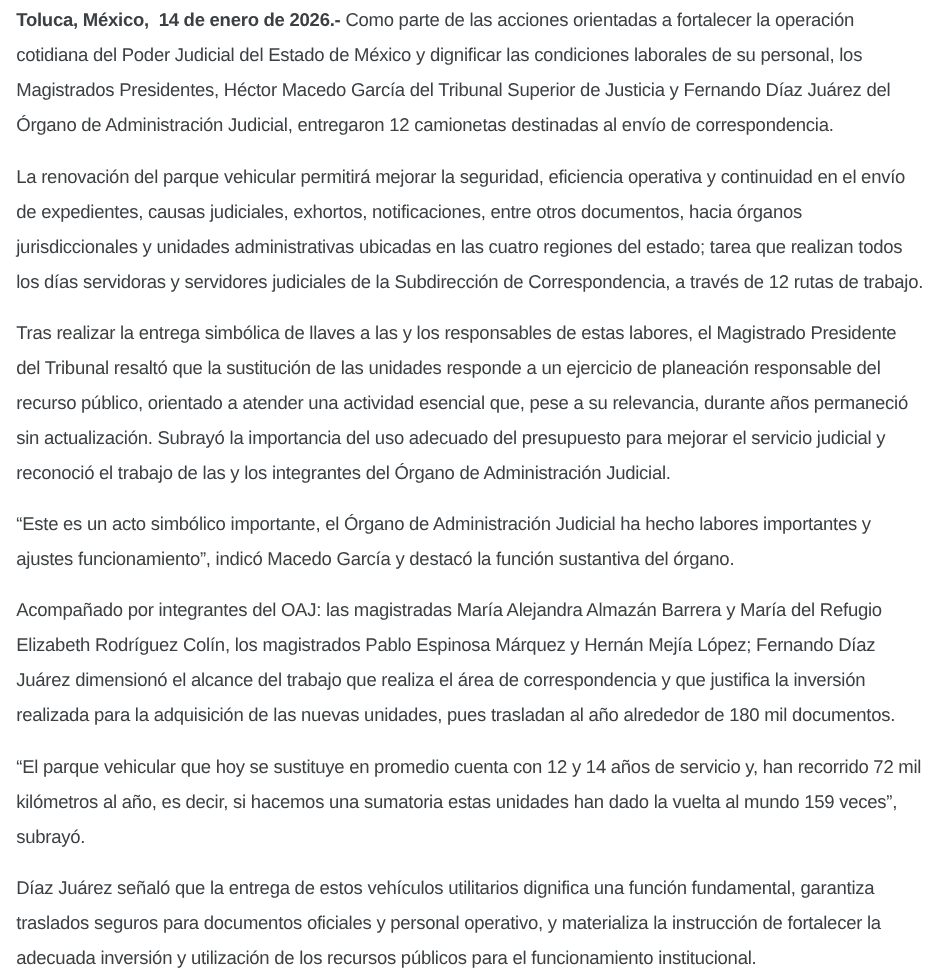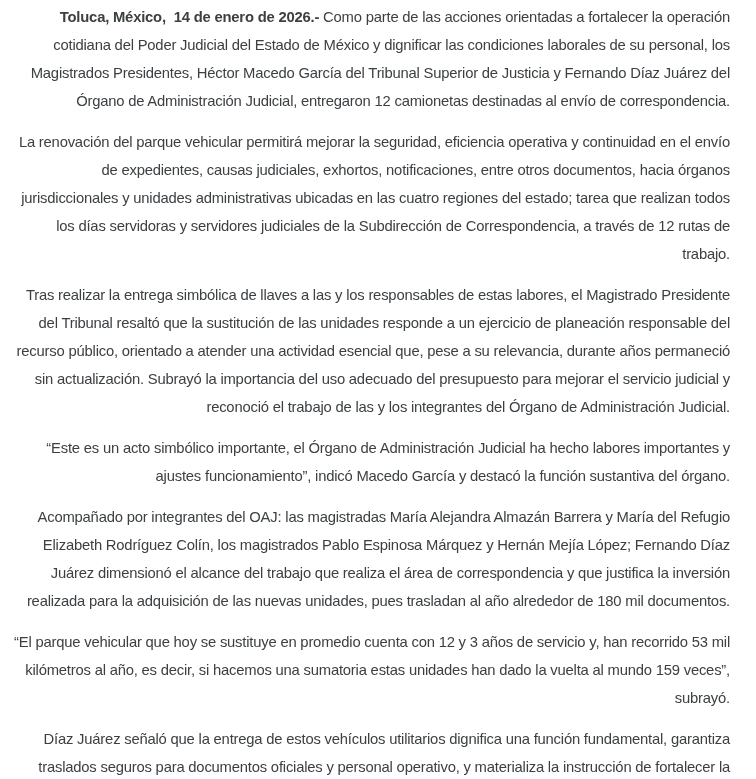--- a/index.html
+++ b/index.html
@@ -15,23 +15,22 @@
     width: 756px;
     padding: 3px 14px 10px 13px;
     font-family: "Liberation Sans", "DejaVu Sans", sans-serif;
     font-size: 14.8px;
     letter-spacing: -0.2px;
     line-height: 28px;
     color: #3c4043;
     background: #ffffff;
   }
   .article-body p {
-    margin: 0 12px 13px 0;
+    margin: 0 2px 13px 0;
     white-space: pre-wrap;
-    text-align: right;
   }
   .article-body p:last-child {
     margin-bottom: 0;
   }
   .dateline {
     font-weight: 700;
     color: #3c4043;
   }
 </style>
 </head>
@@ -42,17 +41,17 @@
   <p><strong class="dateline">Toluca, México,  14 de enero de 2026.-</strong><span> Como parte de las acciones orientadas a fortalecer la operación cotidiana del Poder Judicial del Estado de México y dignificar las condiciones laborales de su personal, los Magistrados Presidentes, Héctor Macedo García del Tribunal Superior de Justicia y Fernando Díaz Juárez del Órgano de Administración Judicial, entregaron 12 camionetas destinadas al envío de correspondencia.</span></p>
 
   <p>La renovación del parque vehicular permitirá mejorar la seguridad, eficiencia operativa y continuidad en el envío de expedientes, causas judiciales, exhortos, notificaciones, entre otros documentos, hacia órganos jurisdiccionales y unidades administrativas ubicadas en las cuatro regiones del estado; tarea que realizan todos los días servidoras y servidores judiciales de la Subdirección de Correspondencia, a través de 12 rutas de trabajo.</p>
 
   <p>Tras realizar la entrega simbólica de llaves a las y los responsables de estas labores, el Magistrado Presidente del Tribunal resaltó que la sustitución de las unidades responde a un ejercicio de planeación responsable del recurso público, orientado a atender una actividad esencial que, pese a su relevancia, durante años permaneció sin actualización. Subrayó la importancia del uso adecuado del presupuesto para mejorar el servicio judicial y reconoció el trabajo de las y los integrantes del Órgano de Administración Judicial.</p>
 
   <p>“Este es un acto simbólico importante, el Órgano de Administración Judicial ha hecho labores importantes y ajustes funcionamiento”, indicó Macedo García y destacó la función sustantiva del órgano.</p>
 
   <p>Acompañado por integrantes del OAJ: las magistradas María Alejandra Almazán Barrera y María del Refugio Elizabeth Rodríguez Colín, los magistrados Pablo Espinosa Márquez y Hernán Mejía López; Fernando Díaz Juárez dimensionó el alcance del trabajo que realiza el área de correspondencia y que justifica la inversión realizada para la adquisición de las nuevas unidades, pues trasladan al año alrededor de 180 mil documentos.</p>
 
-  <p>“El parque vehicular que hoy se sustituye en promedio cuenta con 12 y 3 años de servicio y, han recorrido 53 mil kilómetros al año, es decir, si hacemos una sumatoria estas unidades han dado la vuelta al mundo 159 veces”, subrayó.</p>
+  <p>“El parque vehicular que hoy se sustituye en promedio cuenta con 12 y 14 años de servicio y, han recorrido 72 mil kilómetros al año, es decir, si hacemos una sumatoria estas unidades han dado la vuelta al mundo 159 veces”, subrayó.</p>
 
   <p>Díaz Juárez señaló que la entrega de estos vehículos utilitarios dignifica una función fundamental, garantiza traslados seguros para documentos oficiales y personal operativo, y materializa la instrucción de fortalecer la adecuada inversión y utilización de los recursos públicos para el funcionamiento institucional.</p>
 
 </div>
 
 </body></html>

